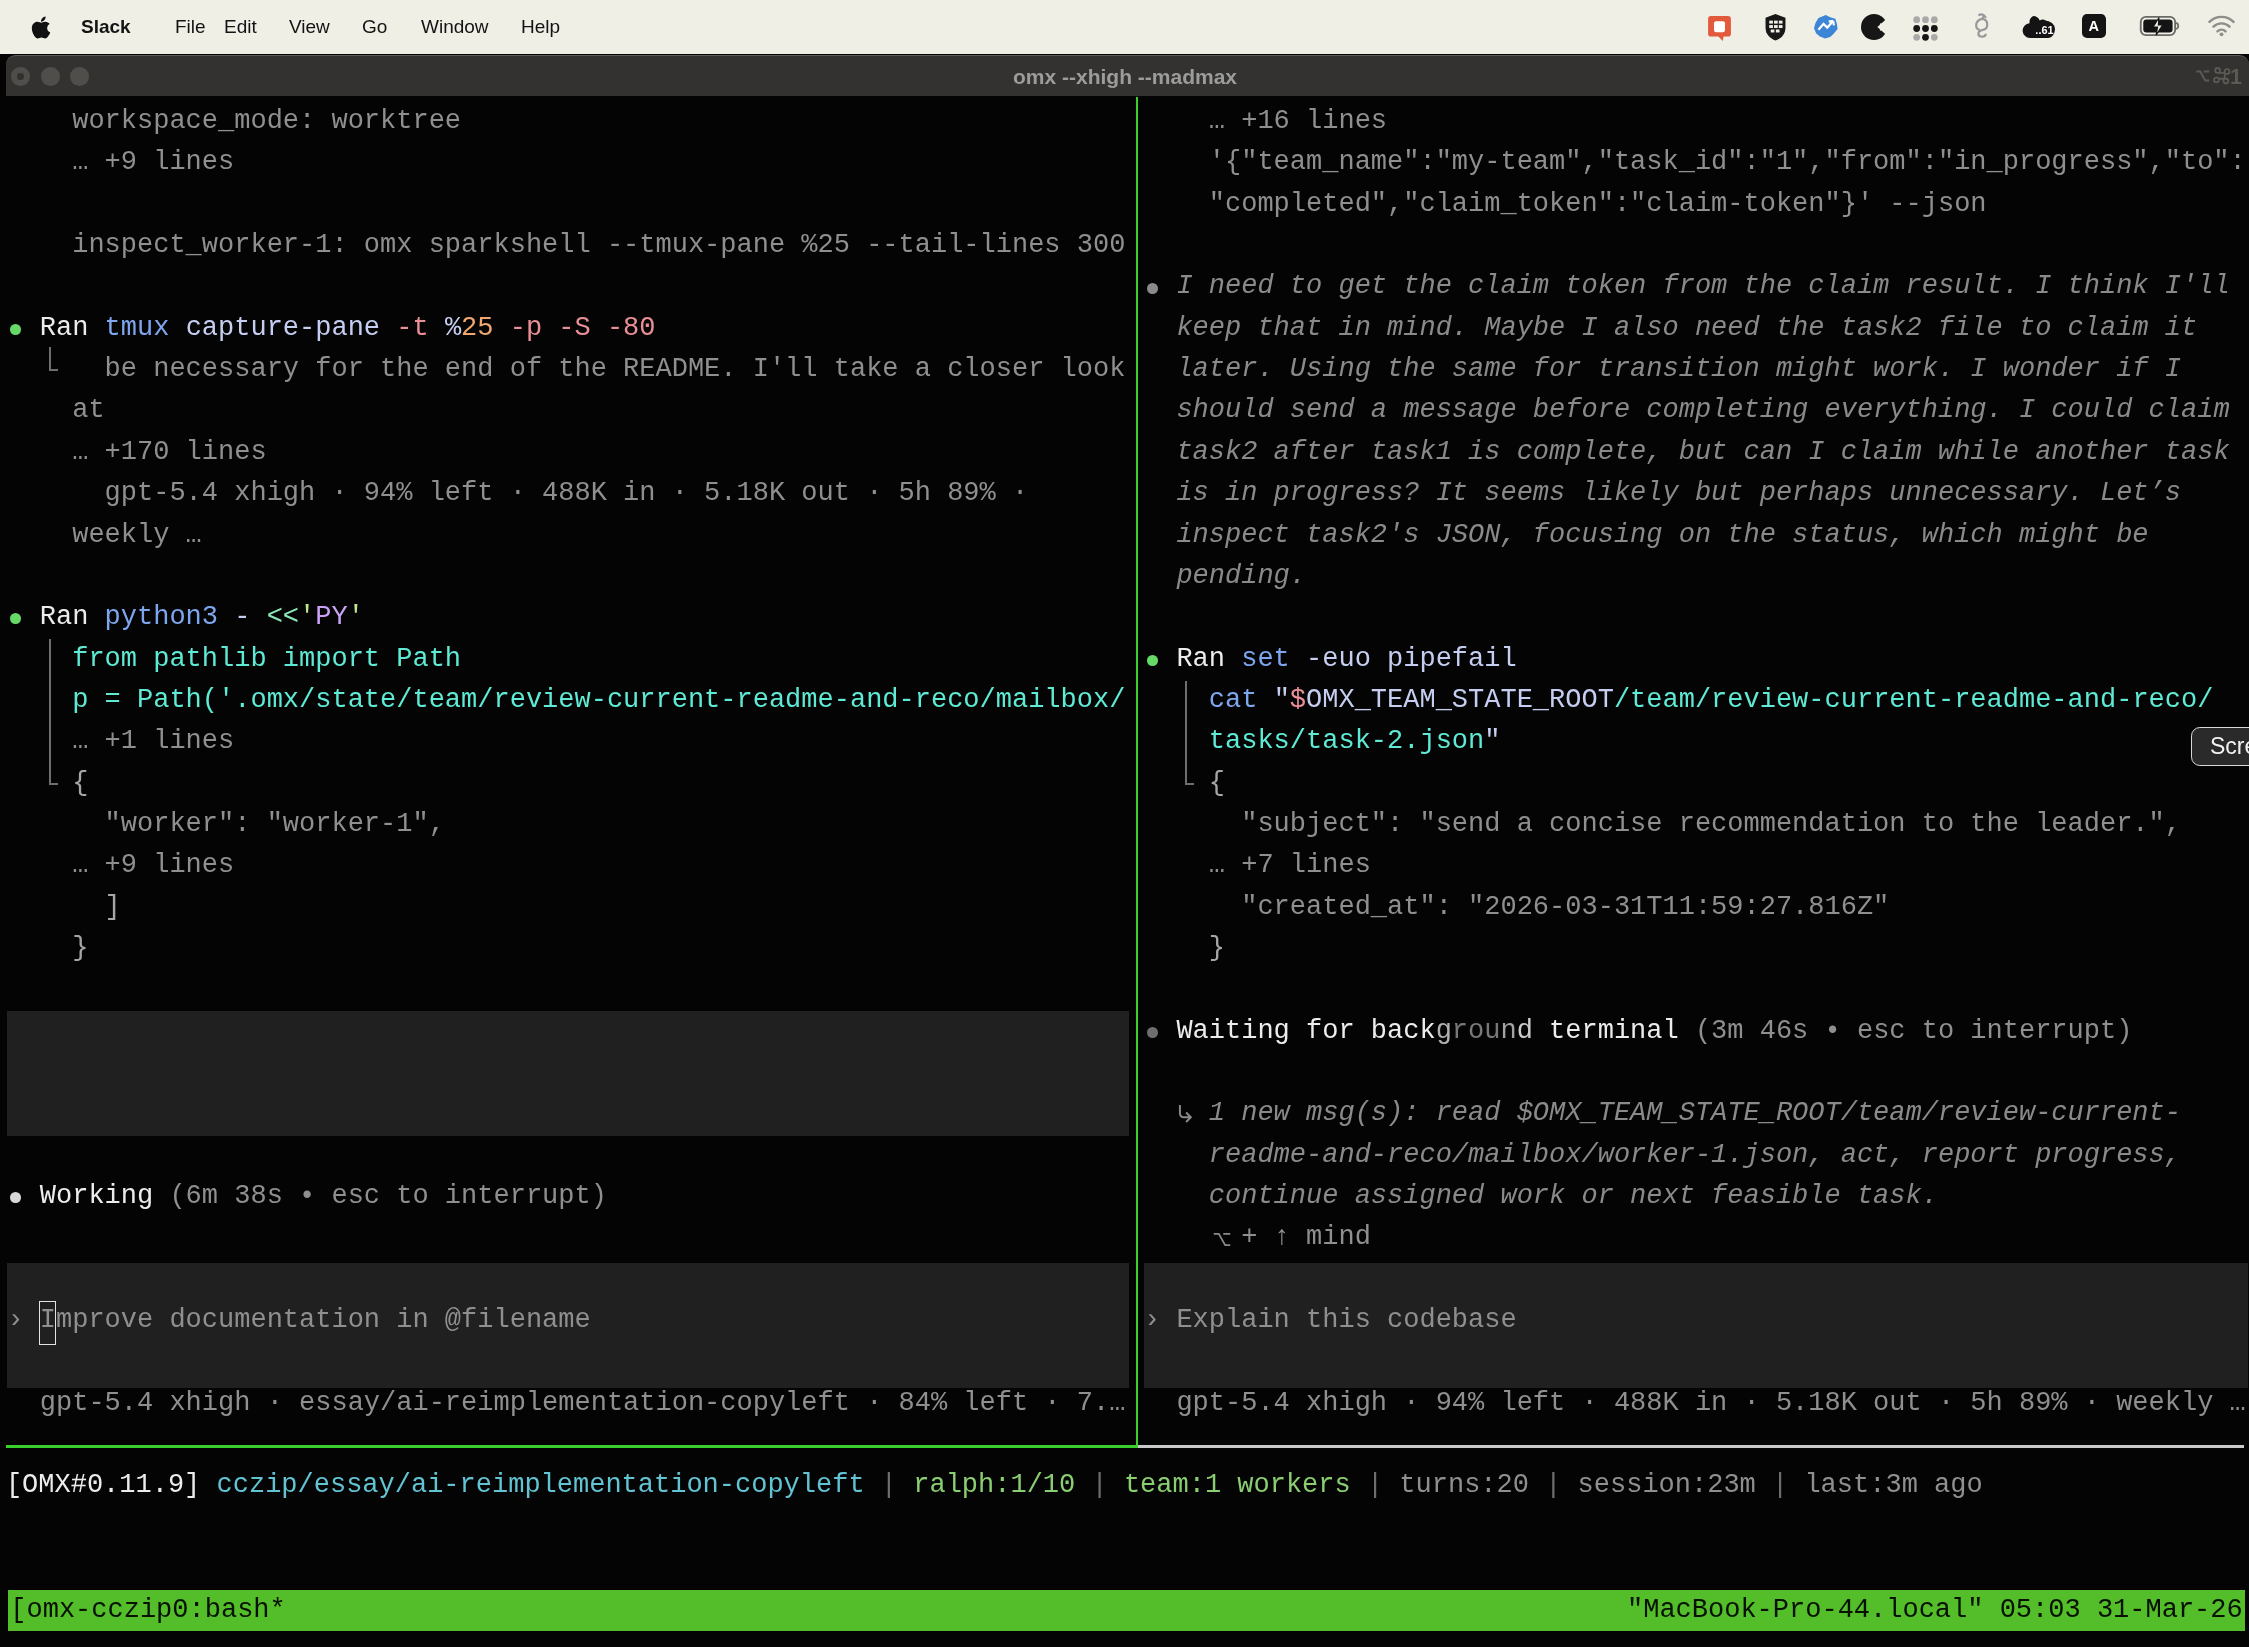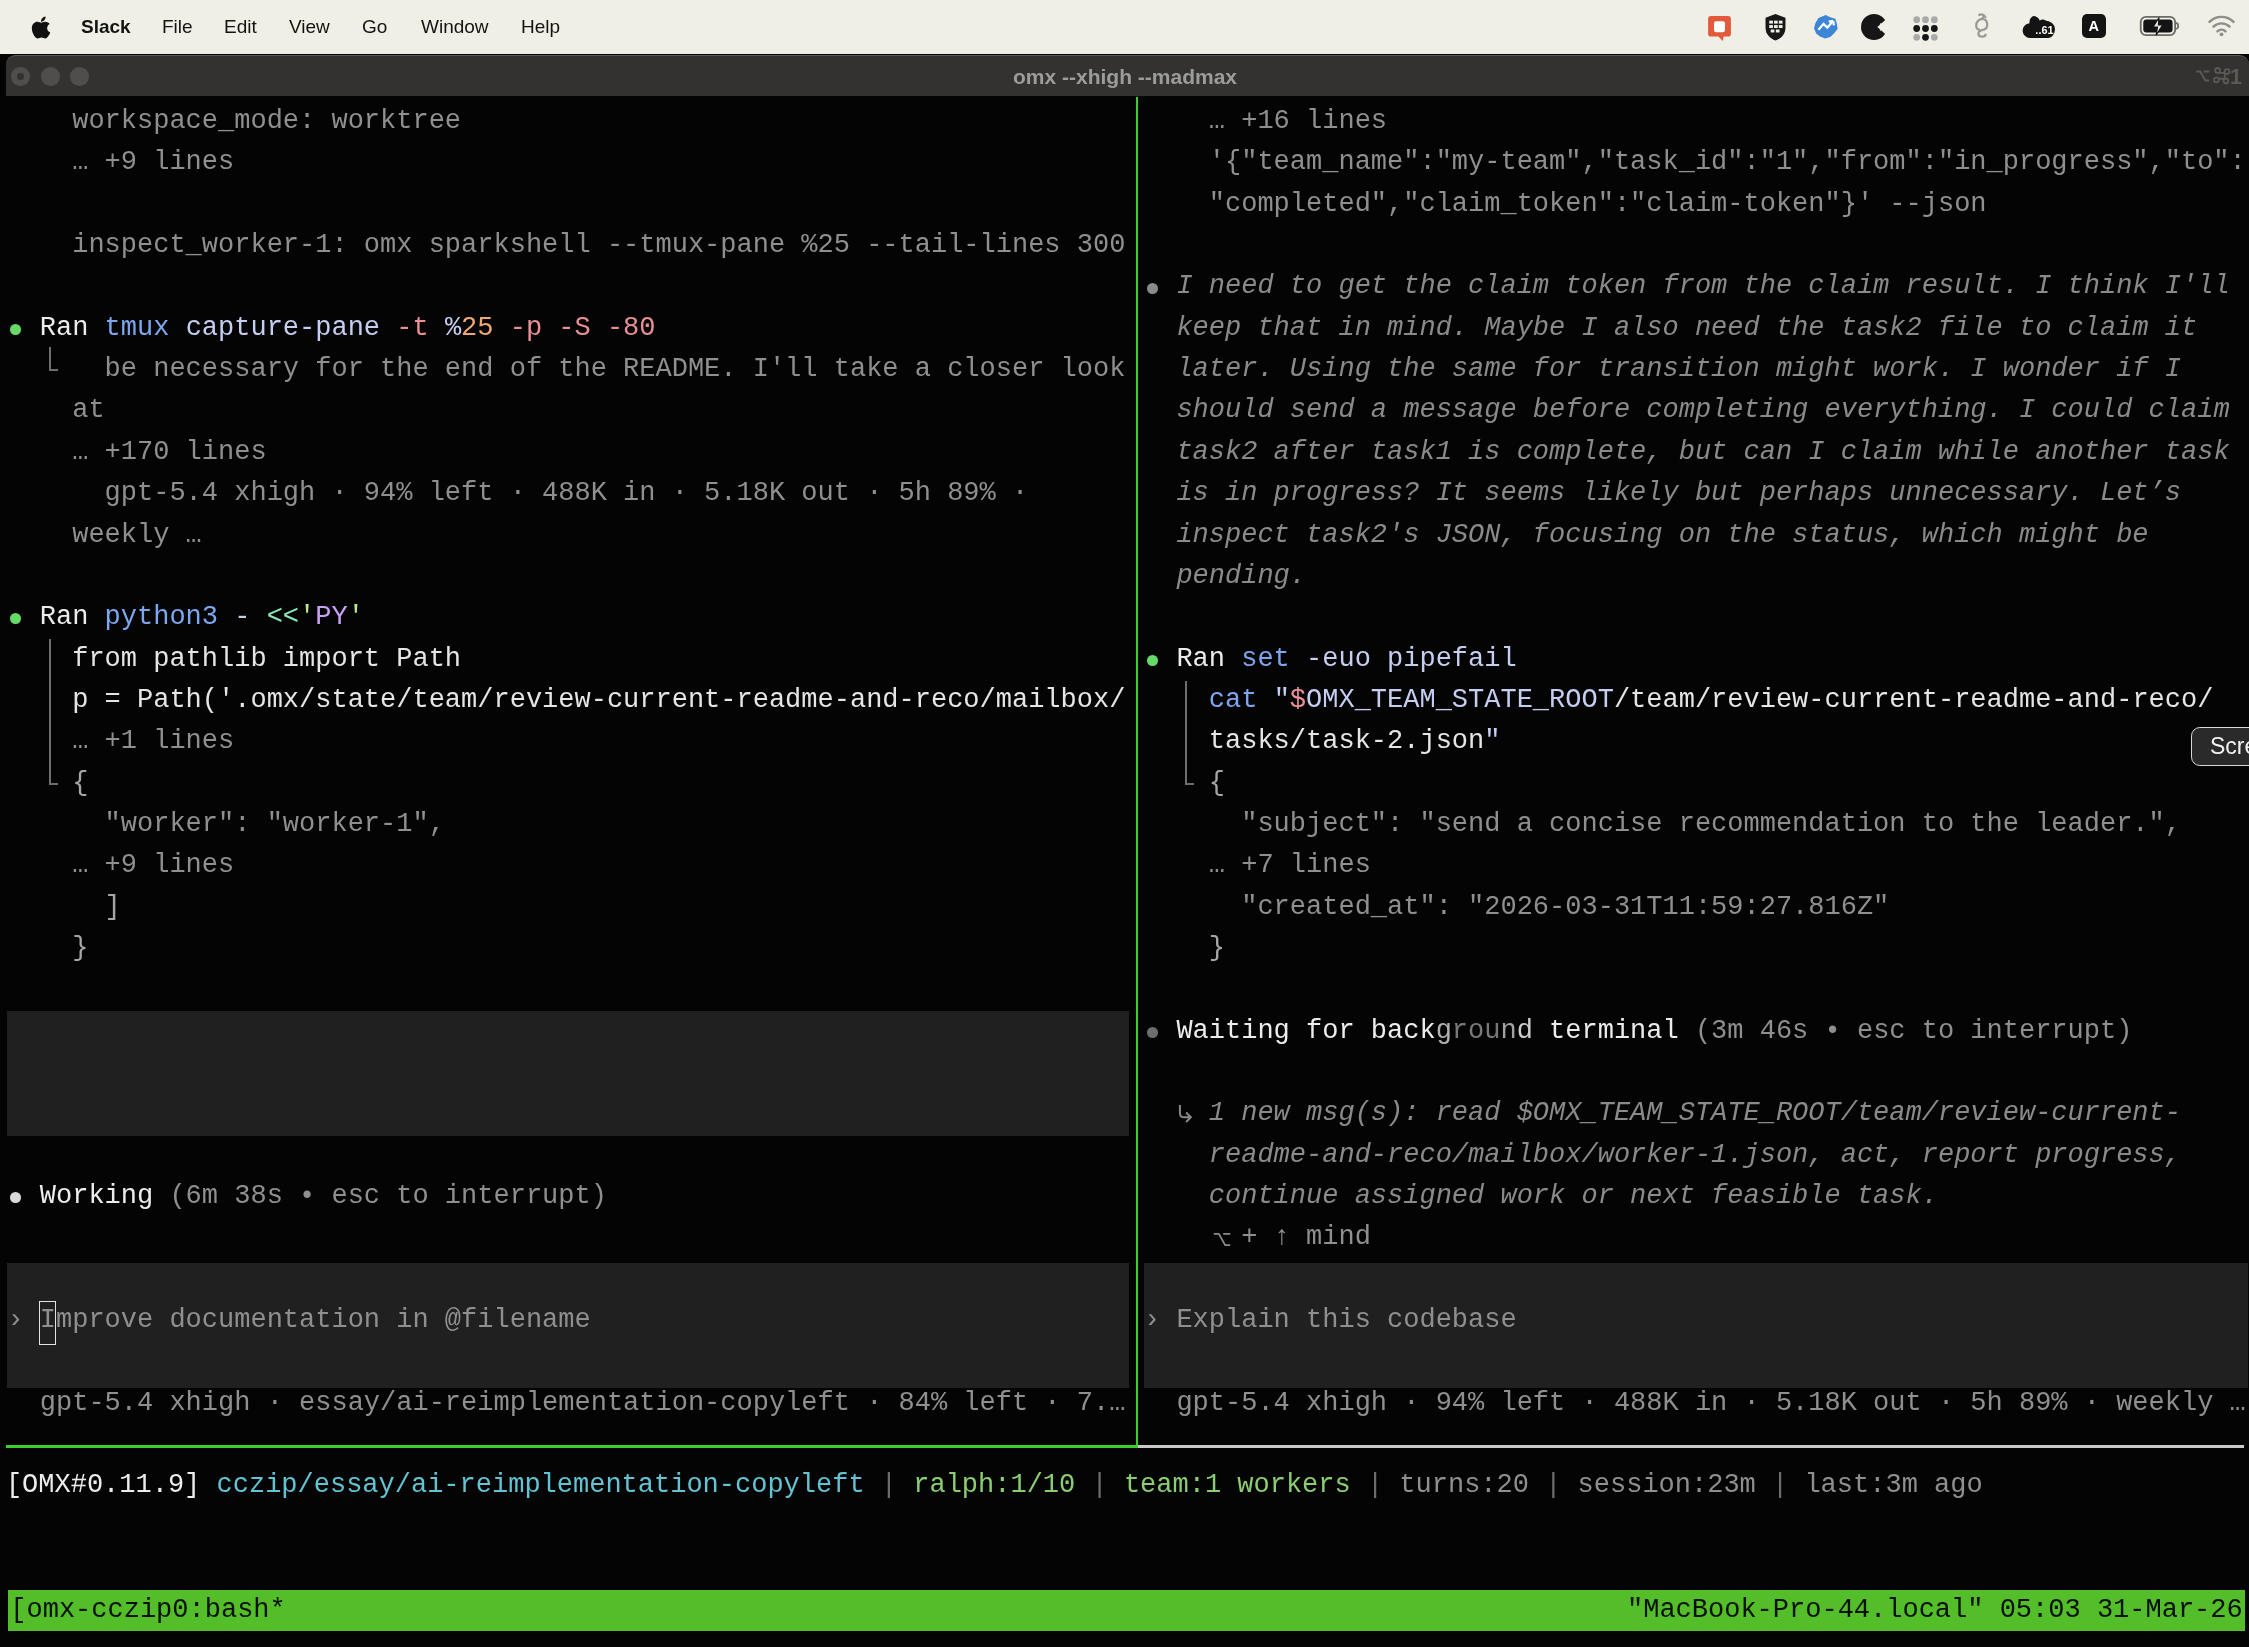--- a/index.html
+++ b/index.html
@@ -4,21 +4,21 @@
 html,body{width:2250px;height:1648px;background:#000;overflow:hidden}
 #root{position:absolute;left:0;top:0;width:2250px;height:1648px;background:#040404;font-family:"Liberation Mono",monospace}
 .l{position:absolute;white-space:pre;font:27px/41px "Liberation Mono",monospace;color:#8f8f8f;letter-spacing:0}
 .g{color:#8f8f8f}
 .w{color:#ececec;font-weight:normal}
 .wt{color:#e3e3e3}
 .bl{color:#7ea6ef}
 .lv{color:#c5cdf0}
 .sa{color:#e98f97}
 .or{color:#f0a870}
-.gr{color:#e5e5e5}
+.gr{color:#5eead4}
 .br{color:#a6a6a6}
 .cy{color:#62c3d3}
 .sg{color:#8bce71}
 .it{font-style:italic;color:#8a8a8a}
 .mint{color:#8ce8b9}
 .lgr{color:#bfe88d}
 .vio{color:#c9a2f5}
 .dim{color:#6e6e6e}
 .box{position:absolute;background:#212020}
 .hl{position:absolute}
@@ -120,21 +120,21 @@
     </svg>
 <svg style="left:2214px;top:68px" width="15.5" height="15.5" viewBox="0 0 26 26">
       <path d="M8 8 H6 A4 4 0 1 1 10 4 V8 M8 8 h10 M18 8 V6 A4 4 0 1 1 22 10 H18 M18 8 v10 M18 18 h2 A4 4 0 1 1 16 22 V18 M18 18 H8 M8 18 v2 A4 4 0 1 1 4 16 H8" fill="none" stroke="#5b5a54" stroke-width="3"></path>
     </svg>
 <div class="hl" style="left:2230px;top:65px;font-family:'Liberation Sans',sans-serif;font-weight:bold;font-size:21.4px;color:#5b5a54">1</div>
 <div id="menubar"></div>
 <svg style="left:31px;top:14.8px" width="20" height="25" viewBox="0 0 384 512">
       <path fill="#111" d="M318.7 268.7c-.2-36.7 16.4-64.4 50-84.8-18.8-26.9-47.2-41.7-84.7-44.6-35.5-2.7-74.3 20.7-88.5 20.7-15 0-49.4-19.7-76.4-19.7C63.3 141.2 4 184.8 4 273.5q0 39.3 14.4 81.2c12.8 36.7 59 126.7 107.2 125.2 25.2-.6 43-17.9 75.8-17.9 31.8 0 48.3 17.9 76.4 17.9 48.6-.7 90.4-82.5 102.6-119.3-65.2-30.7-61.7-90-61.7-91.9zm-56.6-164.2c27.3-32.4 24.8-61.9 24-72.5-24.1 1.4-52 16.4-67.9 34.9-17.5 19.8-27.8 44.3-25.6 71.9 26.1 2 49.9-11.4 69.5-34.3z"></path>
     </svg>
 <div class="mi mb" style="left:81px">Slack</div>
-<div class="mi" style="left:162px">File</div>
+<div class="mi" style="left:175px">File</div>
 <div class="mi" style="left:224px">Edit</div>
 <div class="mi" style="left:289px">View</div>
 <div class="mi" style="left:362px">Go</div>
 <div class="mi" style="left:421px">Window</div>
 <div class="mi" style="left:521px">Help</div>
 <svg style="left:1708px;top:15.5px" width="23" height="25" viewBox="0 0 31 34">
       <path fill="#e2593c" d="M4 0 h23 a4 4 0 0 1 4 4 v20 a4 4 0 0 1 -4 4 h-6 l-1 6 l-6 -6 h-10 a4 4 0 0 1 -4 -4 v-20 a4 4 0 0 1 4 -4 z"></path>
       <rect x="8" y="7" width="15" height="15" rx="3" fill="#fff"></rect>
     </svg>
 <svg style="left:1764px;top:14px" width="23" height="26.6" viewBox="0 0 31 36">

